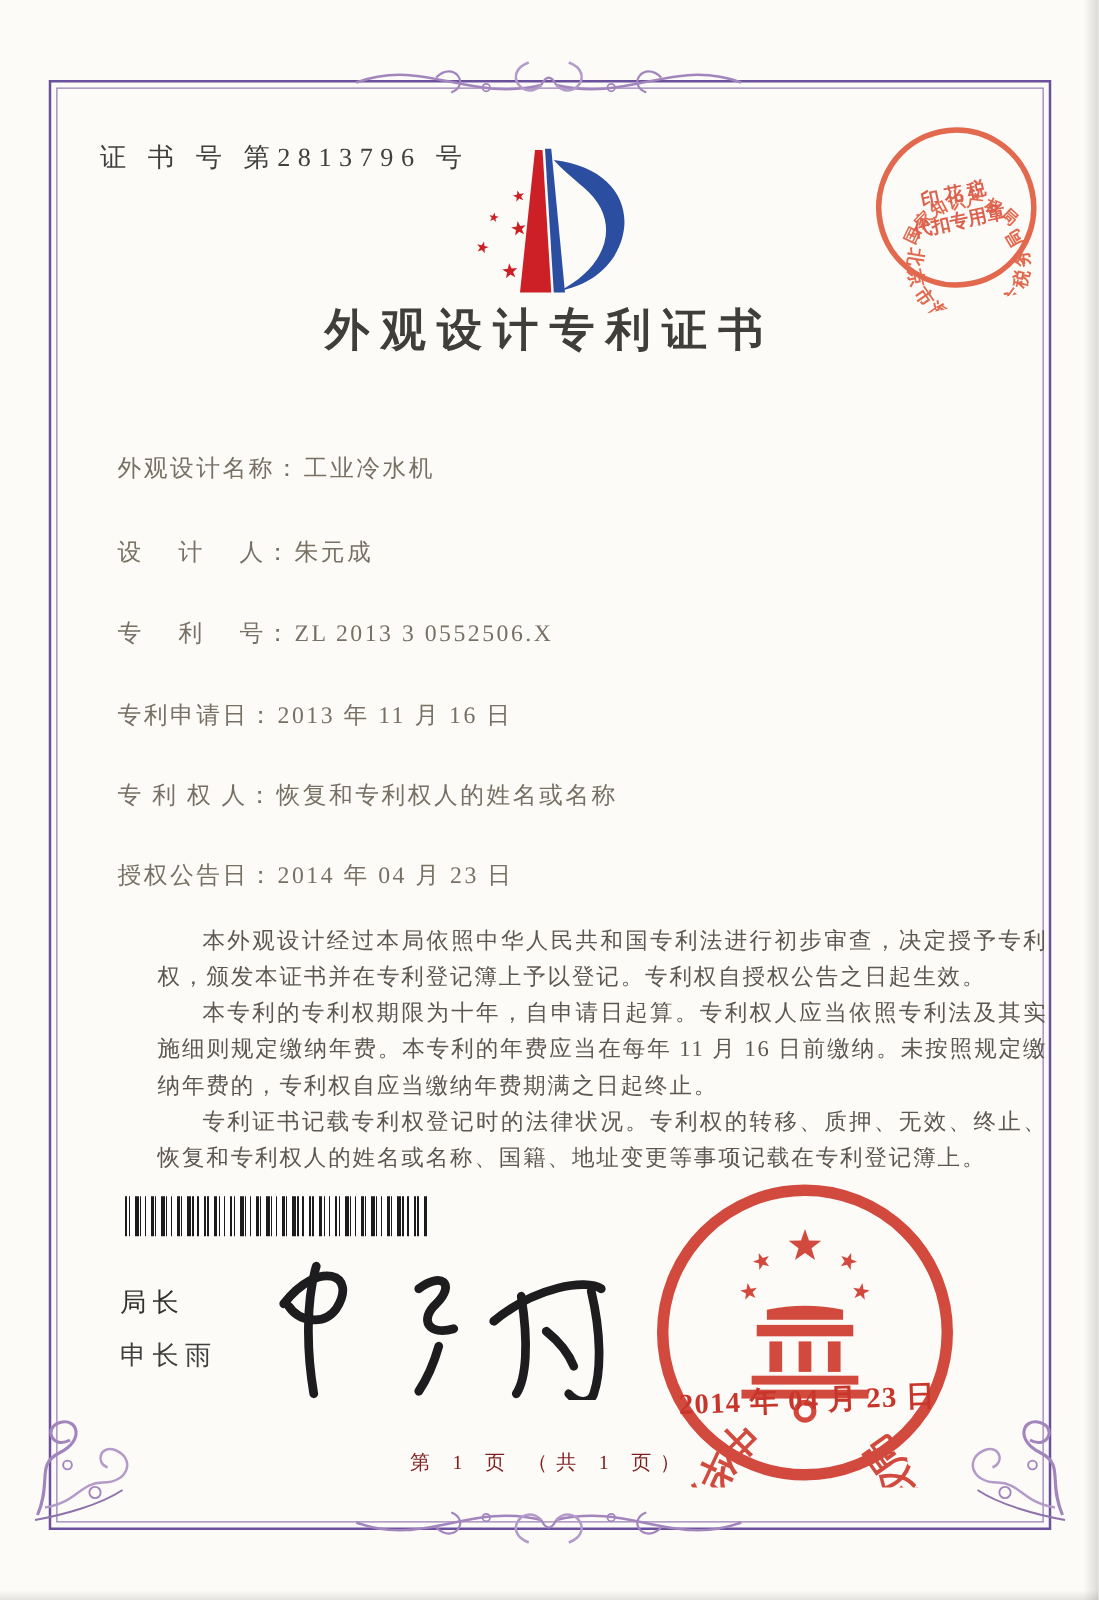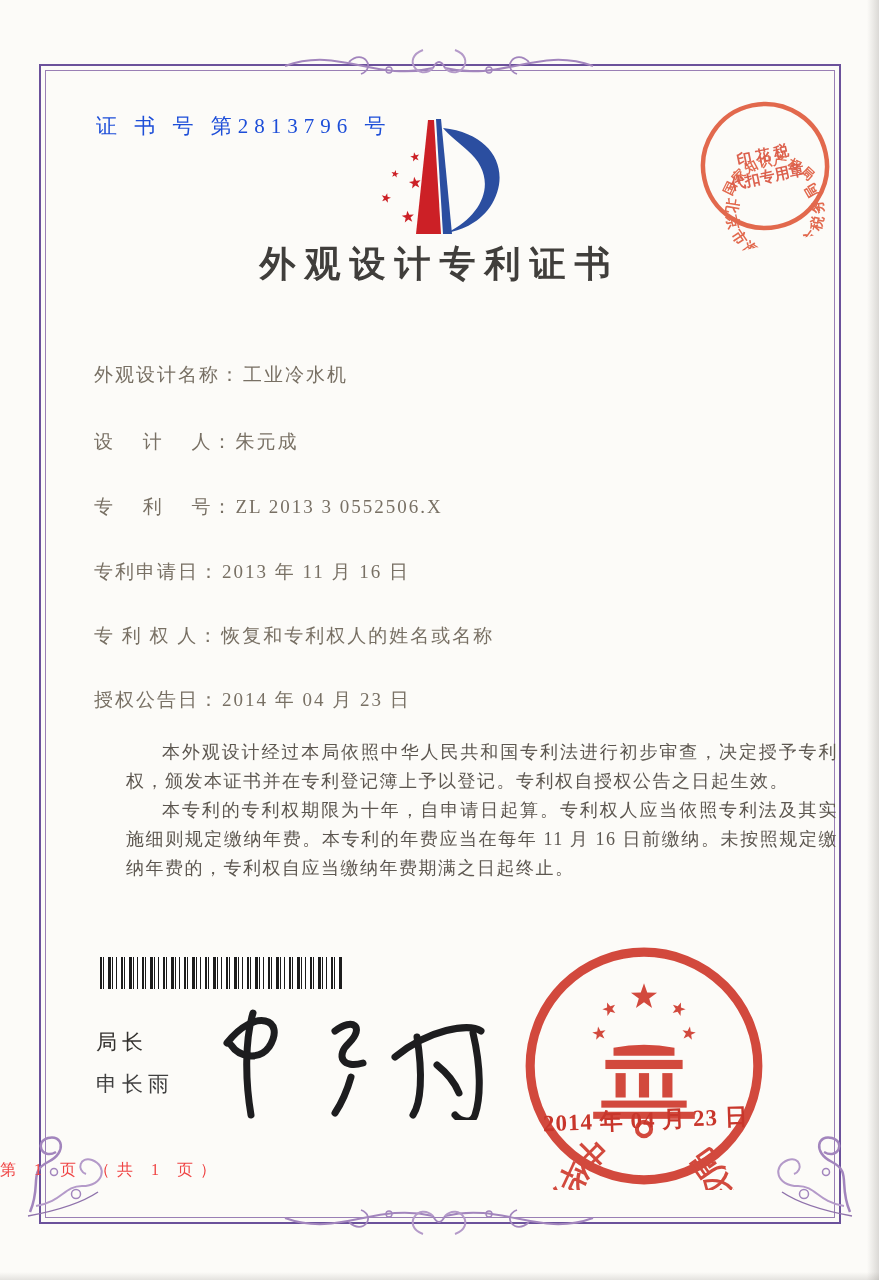--- a/index.html
+++ b/index.html
@@ -16,22 +16,22 @@
   .scan-edge-bottom{position:absolute;left:0;bottom:0;width:100%;height:8px;
     background:linear-gradient(to bottom,rgba(0,0,0,0),rgba(120,115,110,.18));}
 
   
   .frame{position:absolute;left:39px;top:64px;right:38px;bottom:56px;
     border:2px solid #6b519b;}
   .frame::after{content:"";position:absolute;inset:4px;border:1px solid #9a7fb5;}
   .flourish{position:absolute;pointer-events:none;}
 
   
-  .cert-no{position:absolute;left:96px;top:112px;font-size:21px;letter-spacing:6px;
-    color:#1d4ed8;text-align:center;}
+  .cert-no{position:absolute;left:80px;top:112px;font-size:21px;letter-spacing:6px;
+    color:#404040;text-align:center;}
   .logo{position:absolute;left:348px;top:116px;}
   .title{position:absolute;left:0;top:240px;width:100%;text-align:center;
     font-size:36px;font-weight:bold;letter-spacing:9px;color:#403e3b;}
 
   
   .field{position:absolute;left:94px;font-size:19px;letter-spacing:2px;color:#787064;}
   .field .val{margin-left:2px;}
   .f0{top:362px}.f1{top:429px}.f2{top:494px}.f3{top:559px}.f4{top:623px}.f5{top:687px}
 
   
@@ -54,22 +54,22 @@
   .signature{position:absolute;left:185px;top:995px;}
 
   
   .big-seal{position:absolute;left:520px;top:942px;}
   .seal-date{position:absolute;left:543px;top:1104px;width:240px;font-size:23px;
     font-weight:bold;color:#c8362b;letter-spacing:1px;transform:rotate(-2deg);
     font-family:"Liberation Serif","DejaVu Serif",serif;}
   .stamp{position:absolute;left:690px;top:88px;transform:rotate(-12deg);}
 
   
-  .footer{position:absolute;left:0;top:1160px;width:100%;
-    font-size:16px;letter-spacing:7px;color:#ef4444;}
+  .footer{position:absolute;left:0;top:1160px;width:100%;text-align:center;
+    font-size:16px;letter-spacing:7px;color:#7f1d1d;}
 </style>
 </head>
 <body>
 
 <div class="page">
 
   <svg width="0" height="0" style="position:absolute">
     <defs>
       <path id="star" d="M0,-10 L2.35,-3.24 L9.51,-3.09 L3.80,1.24 L5.88,8.09 L0,4 L-5.88,8.09 L-3.80,1.24 L-9.51,-3.09 L-2.35,-3.24 Z"></path>
       <g id="corner-fl">
@@ -133,20 +133,21 @@
   <div class="field f4">
     <span>专 利 权 人：</span><span class="val">恢复和专利权人的姓名或名称</span>
   </div>
   <div class="field f5">
     <span>授权公告日：</span><span class="val">2014 年 04 月 23 日</span>
   </div>
 
   <div class="body-text">
     <p>本外观设计经过本局依照中华人民共和国专利法进行初步审查，决定授予专利权，颁发本证书并在专利登记簿上予以登记。专利权自授权公告之日起生效。</p>
     <p>本专利的专利权期限为十年，自申请日起算。专利权人应当依照专利法及其实施细则规定缴纳年费。本专利的年费应当在每年 11 月 16 日前缴纳。未按照规定缴纳年费的，专利权自应当缴纳年费期满之日起终止。</p>
+    <p>专利证书记载专利权登记时的法律状况。专利权的转移、质押、无效、终止、恢复和专利权人的姓名或名称、国籍、地址变更等事项记载在专利登记簿上。</p>
   </div>
 
   <div class="barcode"></div>
 
   <div class="role">局长</div>
   <div class="name">申长雨</div>
   <svg class="signature" width="300" height="125" viewBox="0 0 300 125">
     <g fill="none" stroke="#1d1d1f" stroke-width="7" stroke-linecap="round">
       <path d="M68,18 C60,45 60,85 66,120"></path>
       <path d="M42,48 C70,12 102,24 84,52 C74,66 54,62 46,50"></path>

